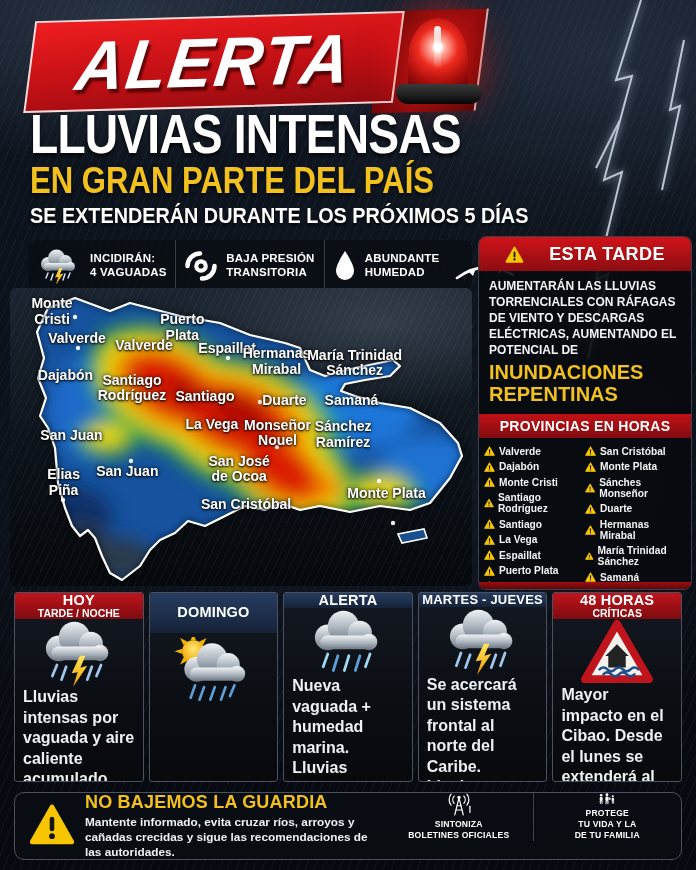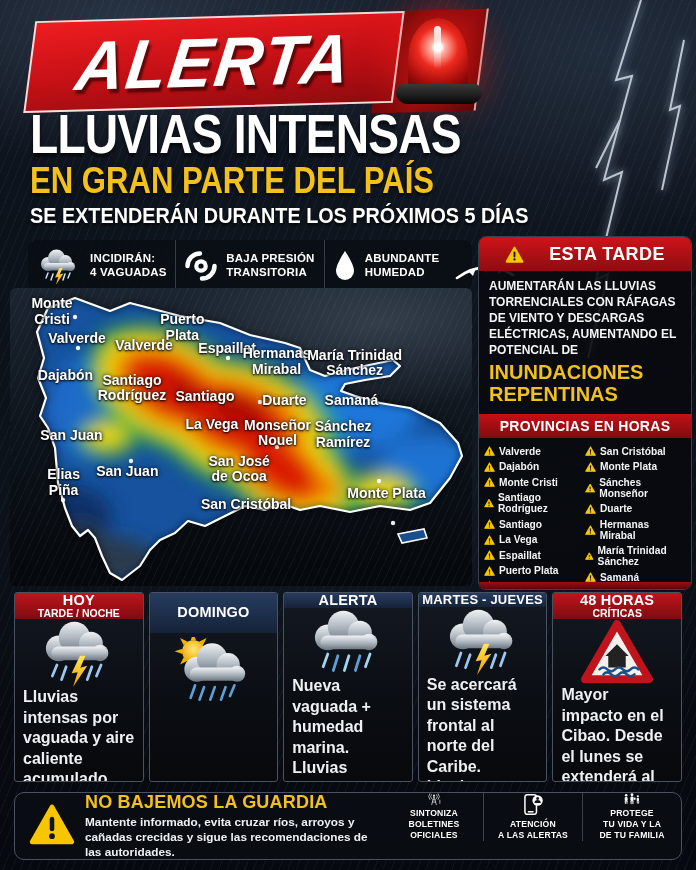--- a/index.html
+++ b/index.html
@@ -583,33 +583,20 @@
             <line x1="40" y1="22" x2="40" y2="32"></line>
           </g>
           <circle cx="22" cy="7" r="2.6" fill="#fff"></circle>
         </svg>
         <div class="action-label">
           <div>SINTONIZA</div>
             <div>BOLETINES OFICIALES</div>
         </div>
       </div>
       <div class="action">
-        <svg width="30" height="32" viewBox="0 0 36 40">
-          <rect x="4" y="3" width="20" height="34" rx="4" fill="none" stroke="#fff" stroke-width="2.6"></rect>
-          <line x1="10" y1="32.5" x2="18" y2="32.5" stroke="#fff" stroke-width="2.4" stroke-linecap="round"></line>
-          <circle cx="26" cy="13" r="9" fill="#fff"></circle>
-          <circle cx="26" cy="9.6" r="2.6" fill="#10141a"></circle>
-          <path d="M20.5,17.5 a5.5,5.5 0 0 1 11,0 Z" fill="#10141a"></path>
-        </svg>
-        <div class="action-label">
-          <div>ATENCIÓN</div>
-            <div>A LAS ALERTAS</div>
-        </div>
-      </div>
-      <div class="action">
         <svg width="44" height="30" viewBox="0 0 56 38">
           <g fill="#fff">
             <circle cx="10" cy="7" r="4"></circle>
               <rect x="5.5" y="12" width="9" height="13" rx="3.5"></rect>
             <rect x="6" y="24" width="3" height="10" rx="1.4"></rect>
               <rect x="11" y="24" width="3" height="10" rx="1.4"></rect>
             <circle cx="28" cy="5.5" r="4.4"></circle>
               <rect x="23" y="11" width="10" height="14" rx="4"></rect>
             <rect x="23.6" y="24" width="3.2" height="11" rx="1.5"></rect>
               <rect x="29.2" y="24" width="3.2" height="11" rx="1.5"></rect>

